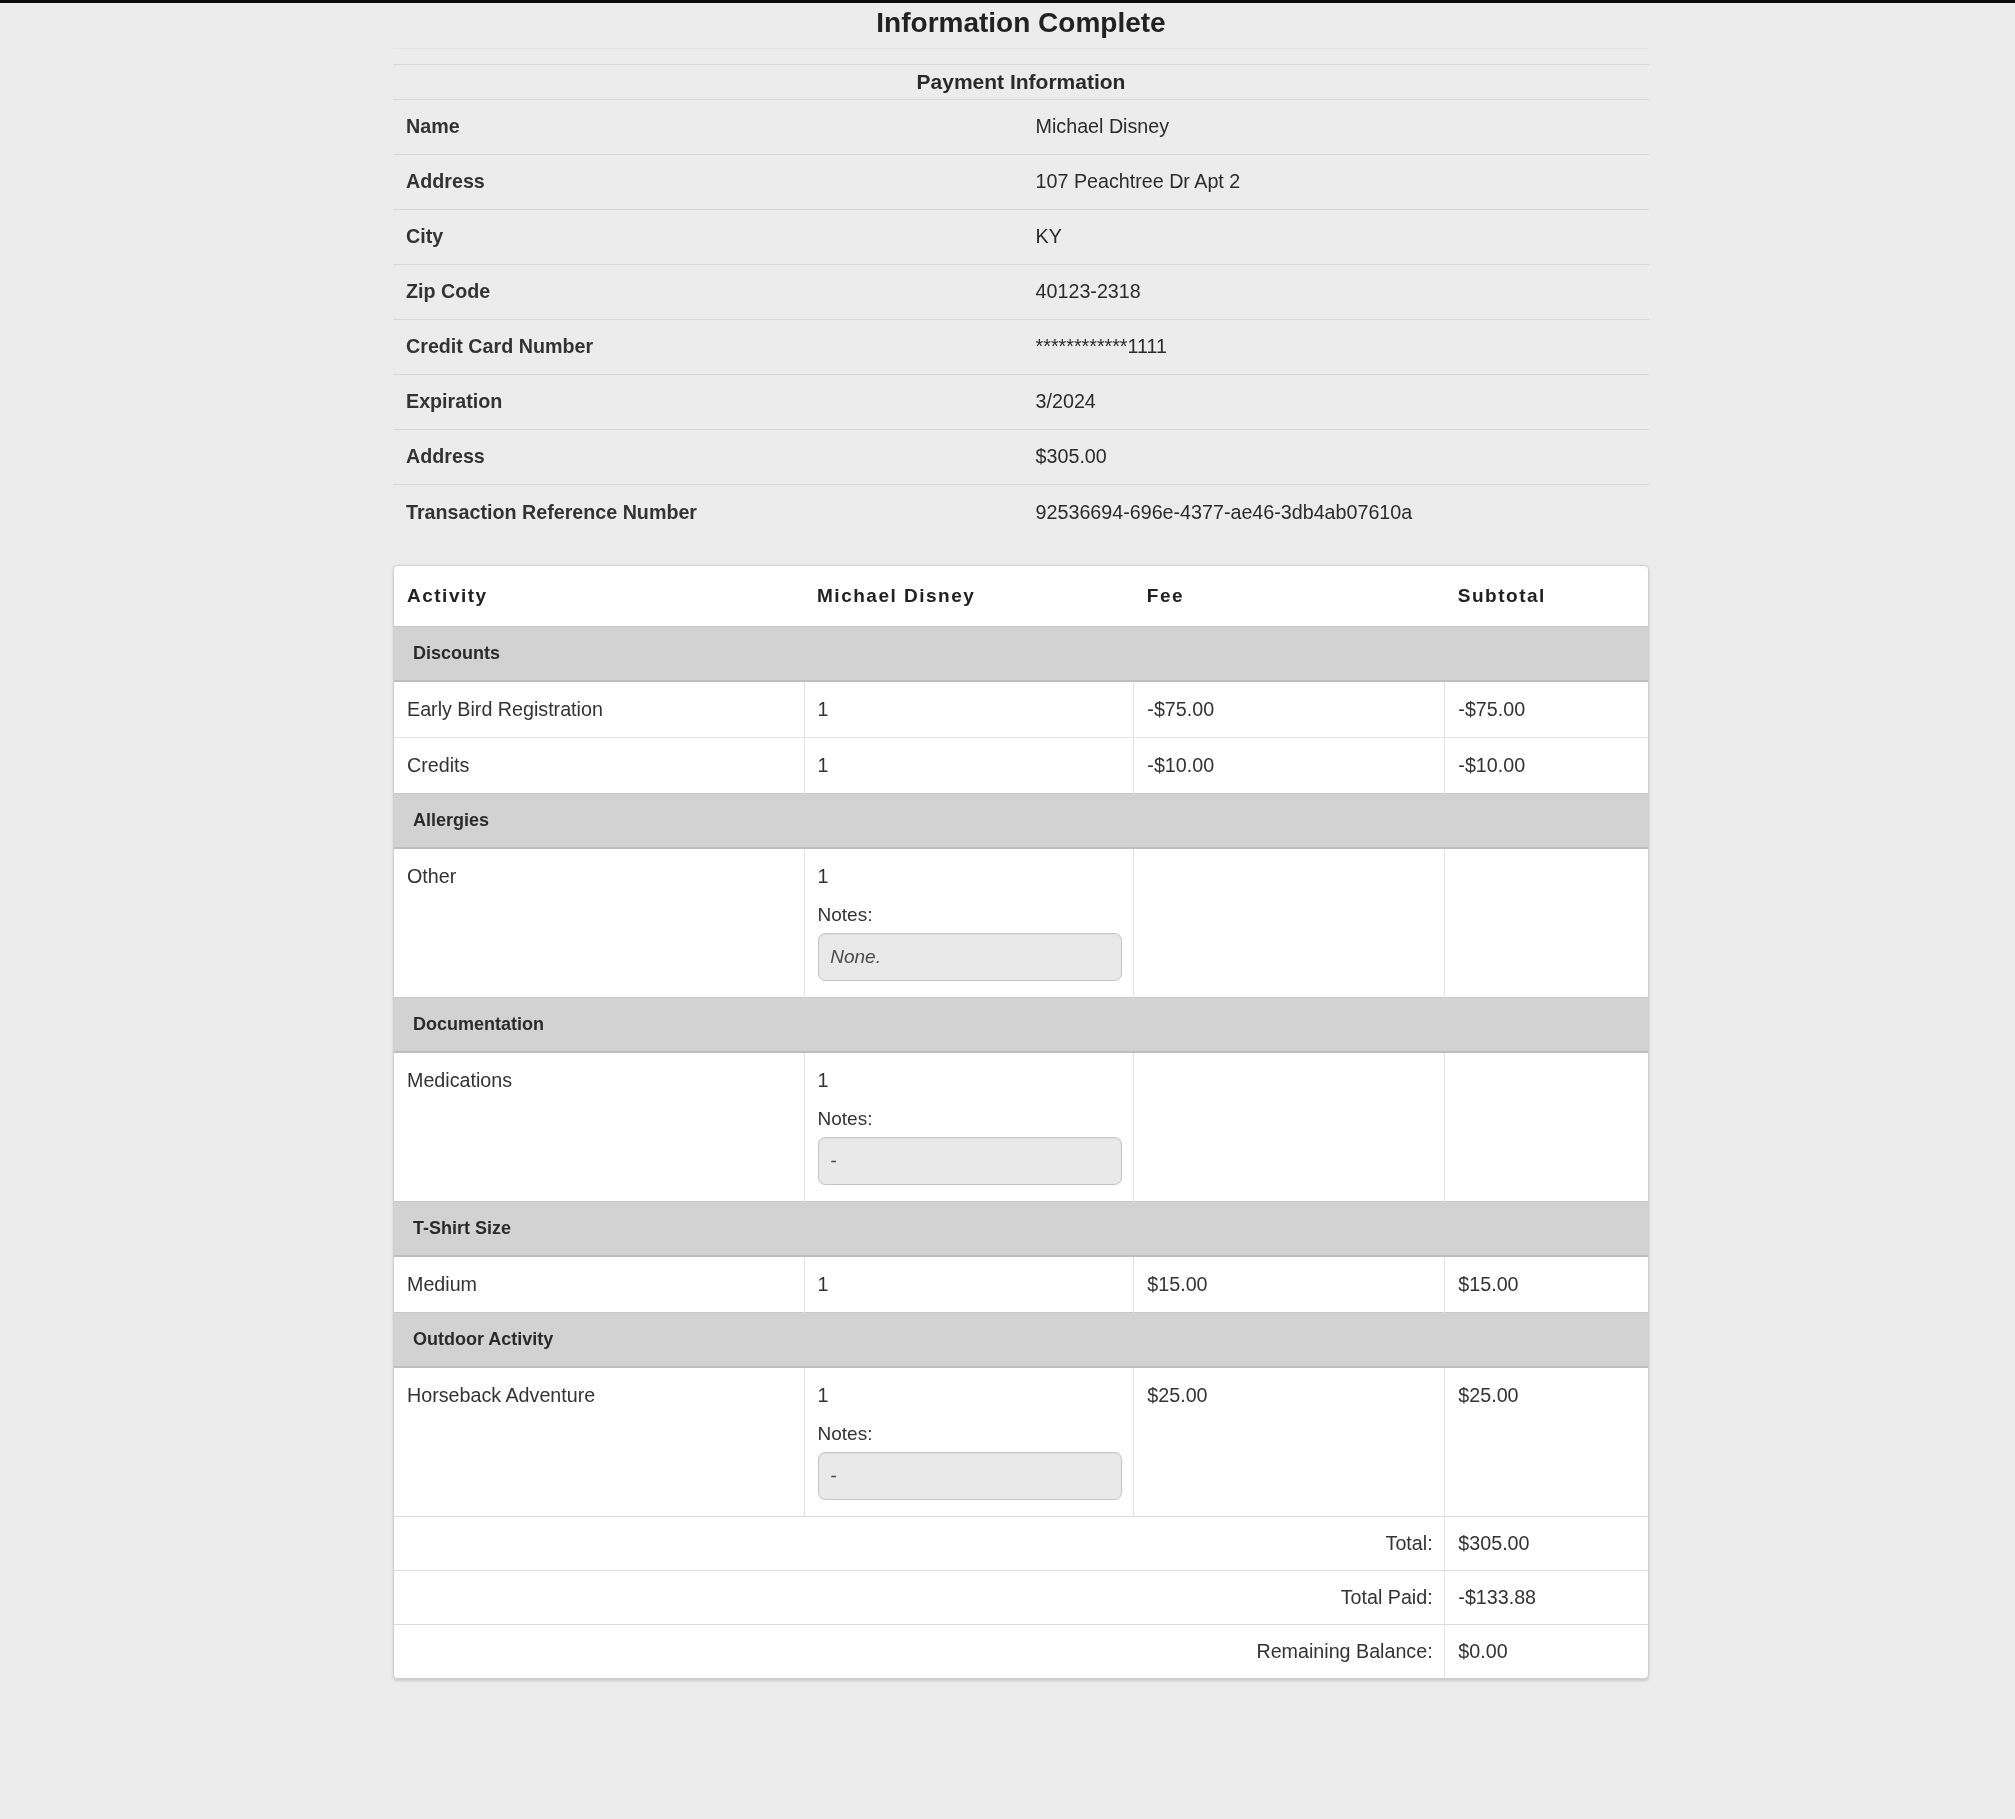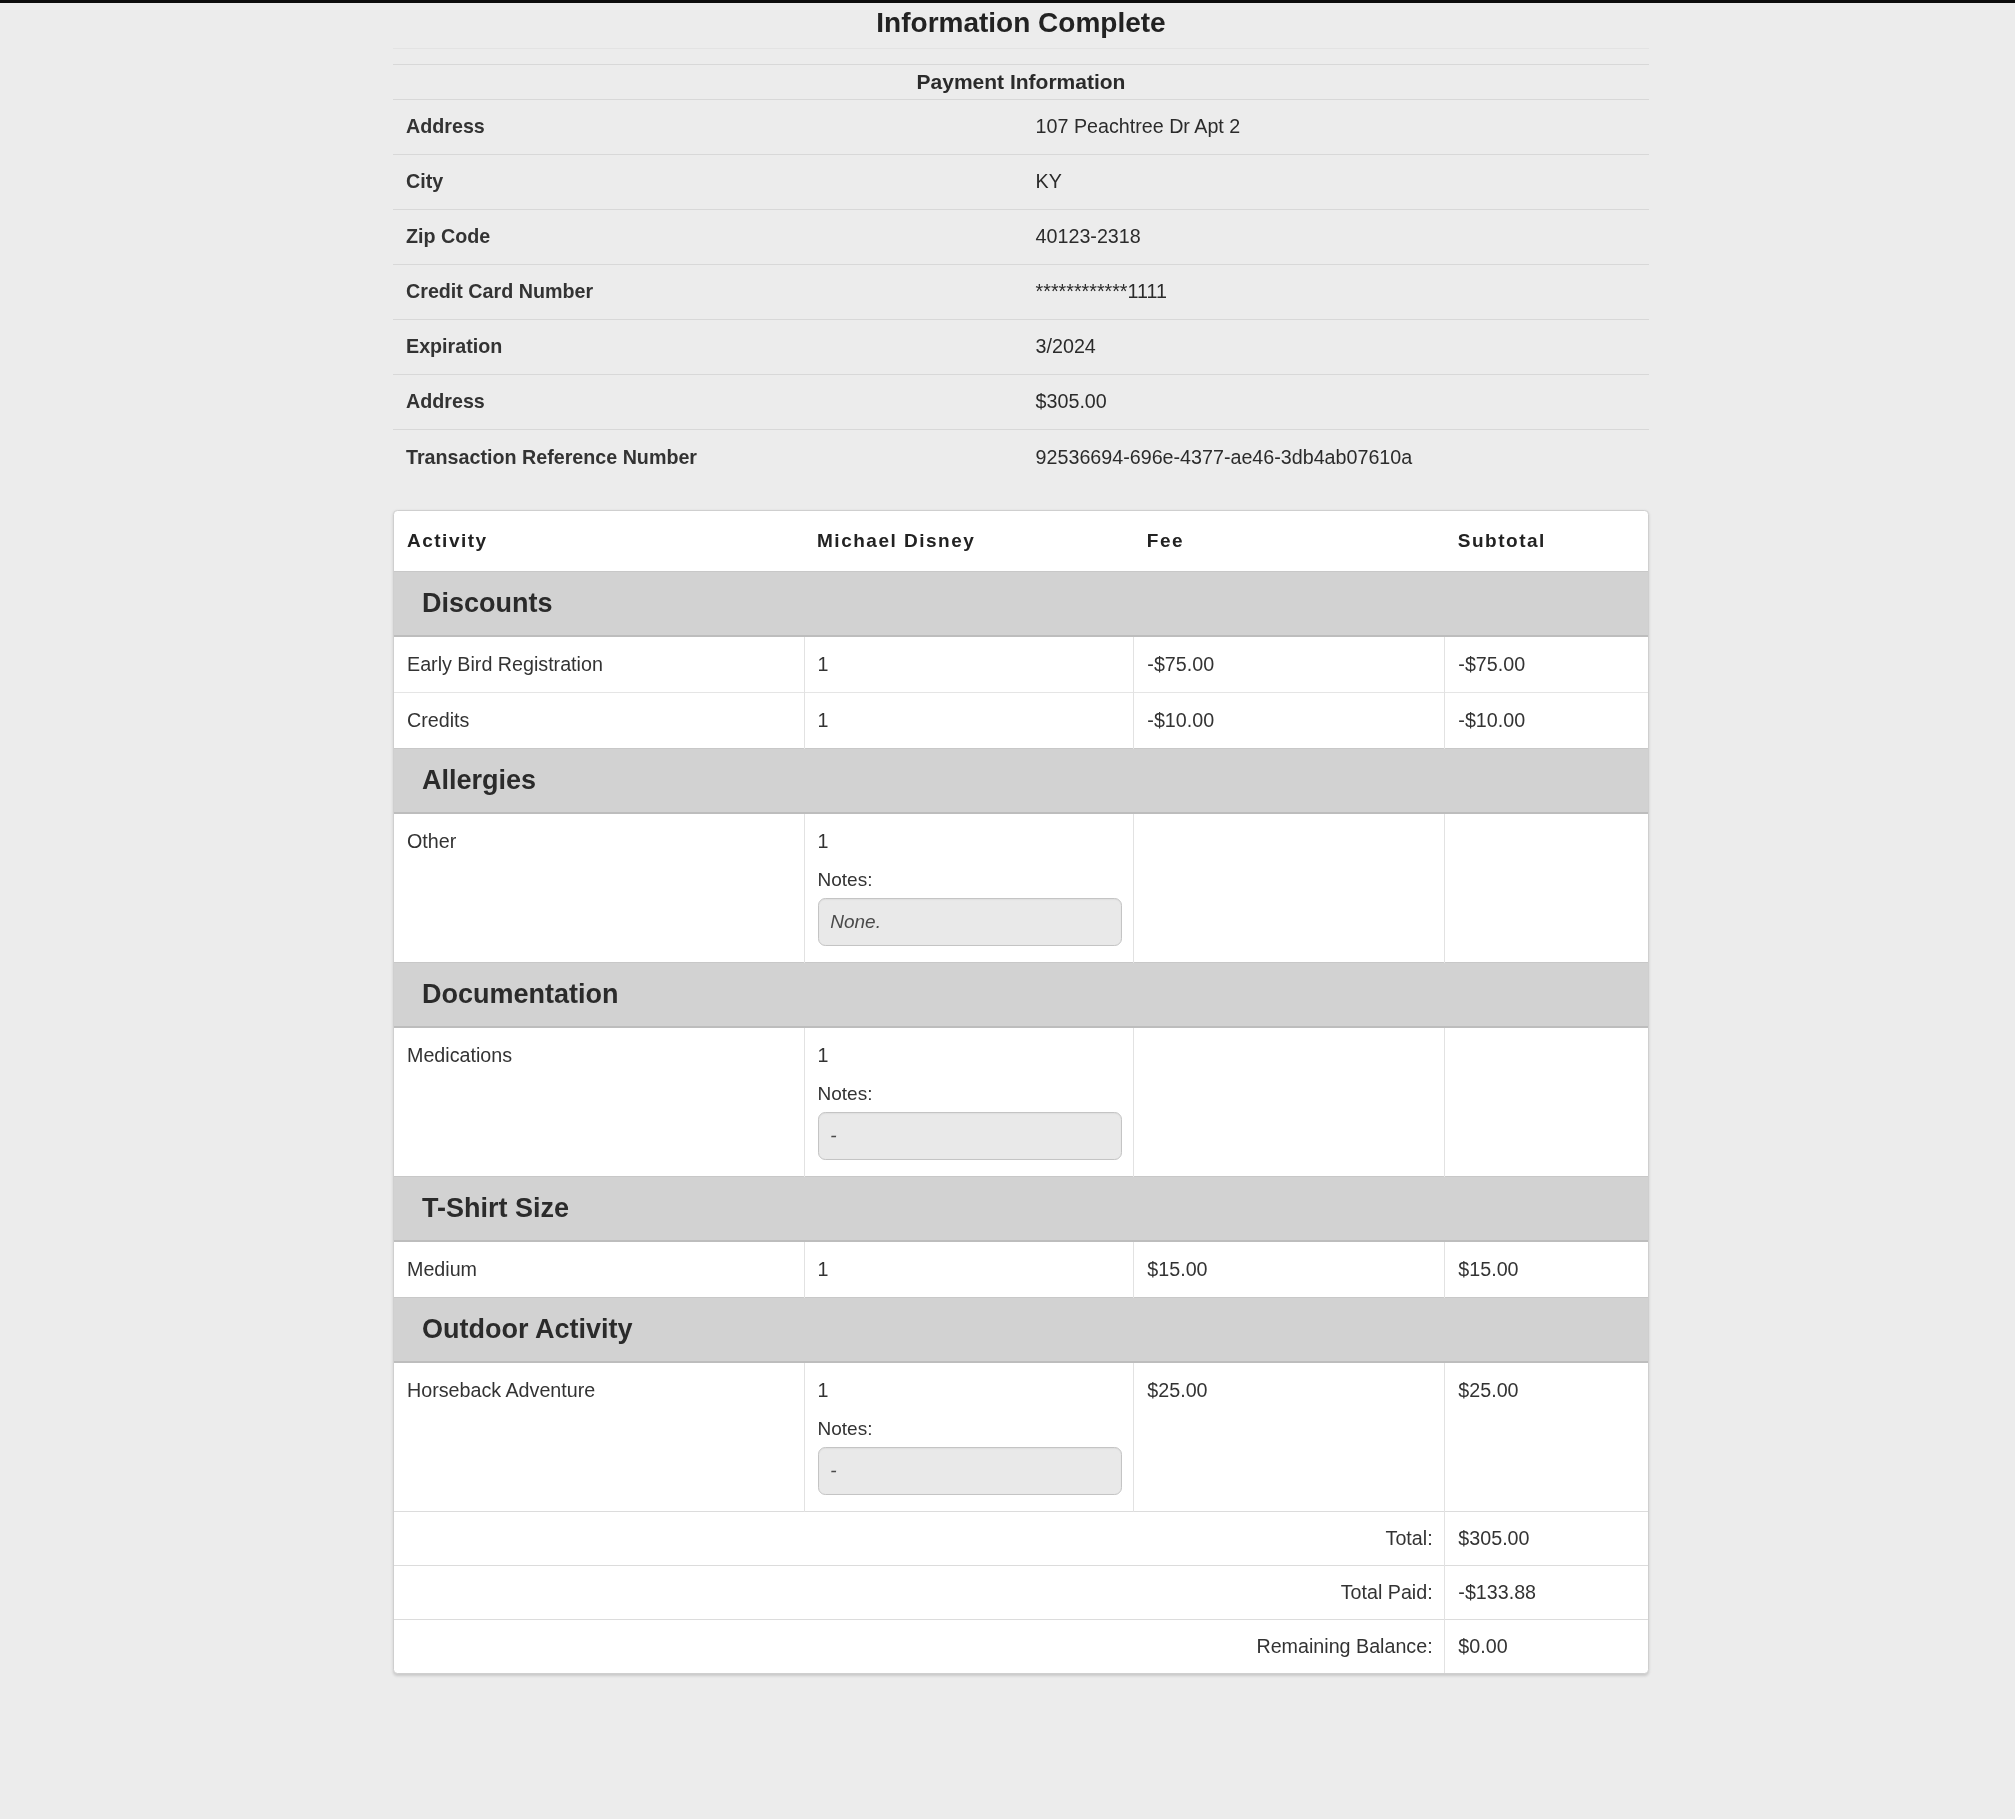--- a/index.html
+++ b/index.html
@@ -63,23 +63,23 @@
     font-size: 19px;
     font-weight: bold;
     letter-spacing: 1.5px;
     color: #222;
     padding: 19px 11px 19px 13px;
   }
   table.activity td { vertical-align: top; }
   tr.section td {
     background: #d2d2d2;
     font-weight: bold;
-    font-size: 27px;
+    font-size: 18px;
     color: #2b2b2b;
-    padding: 16px 28px;
+    padding: 16px 19px;
     border-top: 0.7px solid #c8c8c8;
     border-bottom: 2.2px solid #bdbdbd;
   }
   tr.item td { padding: 16px 11px 16px 13px; border-top: 0.7px solid #e5e5e5; }
   td.vline { border-left: 0.7px solid #e2e2e2; }
   .qty { line-height: 23px; }
   .notes-label { margin-top: 16px; font-size: 19px; color: #333; }
   .notes-box {
     margin-top: 7.3px;
     height: 48px;
@@ -106,20 +106,24 @@
 <div class="topbar"></div>
 
 <div class="content">
 
   <h1 class="page-title">Information Complete</h1>
 
   <section class="payment-panel">
     <div class="payment-header">Payment Information</div>
 
     <div class="info-row">
+      <div class="info-label">Name</div>
+      <div class="info-value">Michael Disney</div>
+    </div>
+    <div class="info-row">
       <div class="info-label">Address</div>
       <div class="info-value">107 Peachtree Dr Apt 2</div>
     </div>
     <div class="info-row">
       <div class="info-label">City</div>
       <div class="info-value">KY</div>
     </div>
     <div class="info-row">
       <div class="info-label">Zip Code</div>
       <div class="info-value">40123-2318</div>

